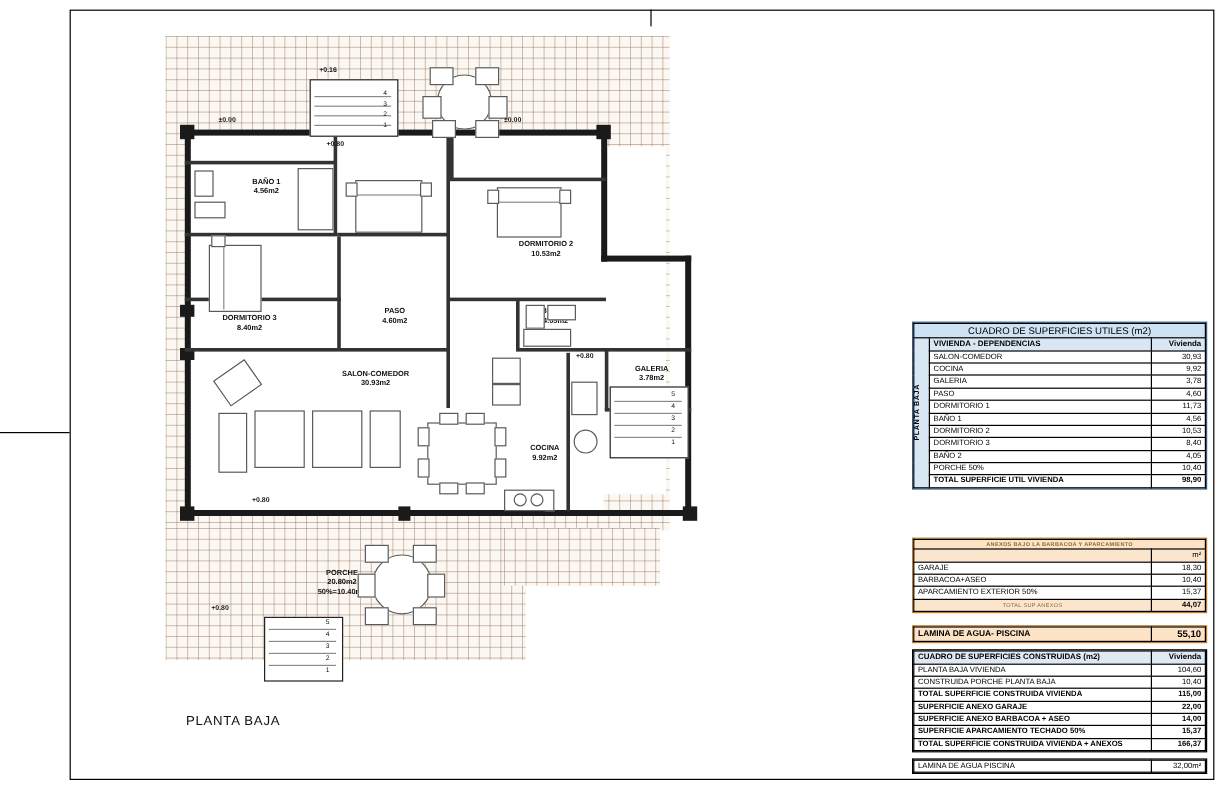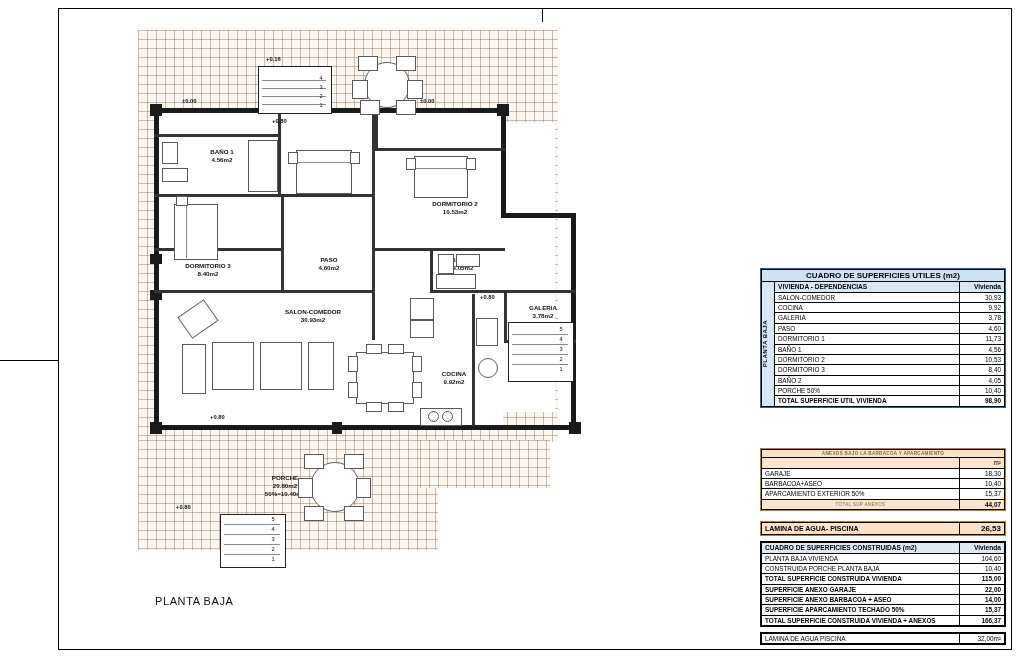--- a/index.html
+++ b/index.html
@@ -33,21 +33,21 @@
   .ttl{position:absolute;font-size:11px;letter-spacing:.6px;color:#111;}
 
   .furn{position:absolute;border:1px solid #5a5a5a;background:#fff;}
   .furn.r{border-radius:50%;}
   .softline{position:absolute;background:#8a8a8a;}
 
   
   .tbl{position:absolute;font-size:6.4px;color:#000;border-collapse:collapse;}
   table.t{border-collapse:collapse;width:100%;}
   table.t td{border:1px solid #000;padding:1px 3px;line-height:1.15;}
-  .hdr{background:#cfe2f3;font-weight:bold;text-align:center;font-size:8px;}
+  .hdr{background:#cfe2f3;font-weight:normal;text-align:center;font-size:8px;}
   .sub{background:#d9e7f5;font-weight:bold;font-size:6.6px;}
   .num{text-align:right;width:38px;}
   .tot{font-weight:bold;}
   .orangehdr{background:#fde3c6;font-weight:bold;}
   .orangeln{background:#fbe5cd;}
   .tiny{font-size:4.6px;color:#8a6a3a;text-align:center;letter-spacing:.3px;}
   .vert{
     writing-mode:vertical-rl;transform:rotate(180deg);
     font-size:6px;letter-spacing:.5px;text-align:center;
   }
@@ -322,21 +322,21 @@
       </tr>
     </tbody>
       </table>
   </div>
 
   <div class="tbl orangebox" style="left:760px;top:521px;width:244px;">
     <table class="t">
       <tbody>
           <tr>
         <td class="orangehdr" style="font-size:7px;">LAMINA DE AGUA- PISCINA</td>
-        <td class="orangehdr num" style="font-size:8px;">26,53</td>
+        <td class="orangehdr num" style="font-size:8px;">55,10</td>
       </tr>
     </tbody>
       </table>
   </div>
 
   <div class="tbl plainbox" style="left:760px;top:541px;width:244px;">
     <table class="t">
       <tbody>
           <tr>
         <td class="sub" style="background:#dfe9f3;">CUADRO DE SUPERFICIES CONSTRUIDAS (m2)</td>

